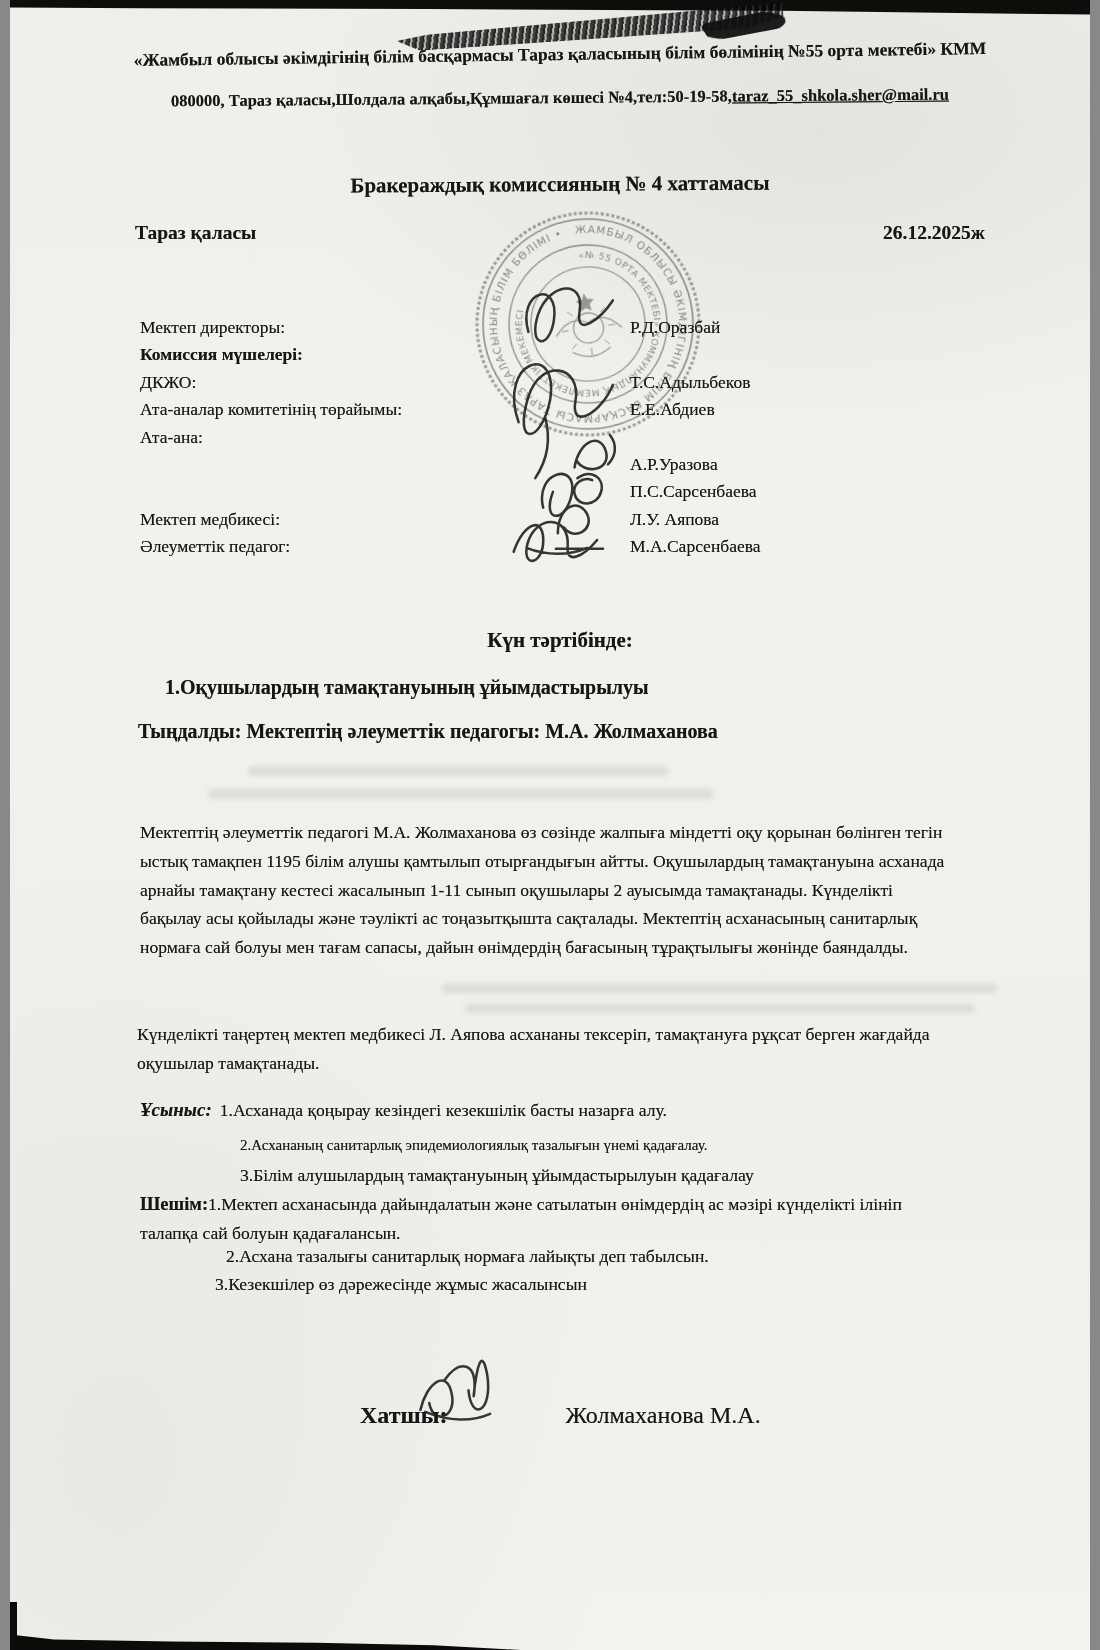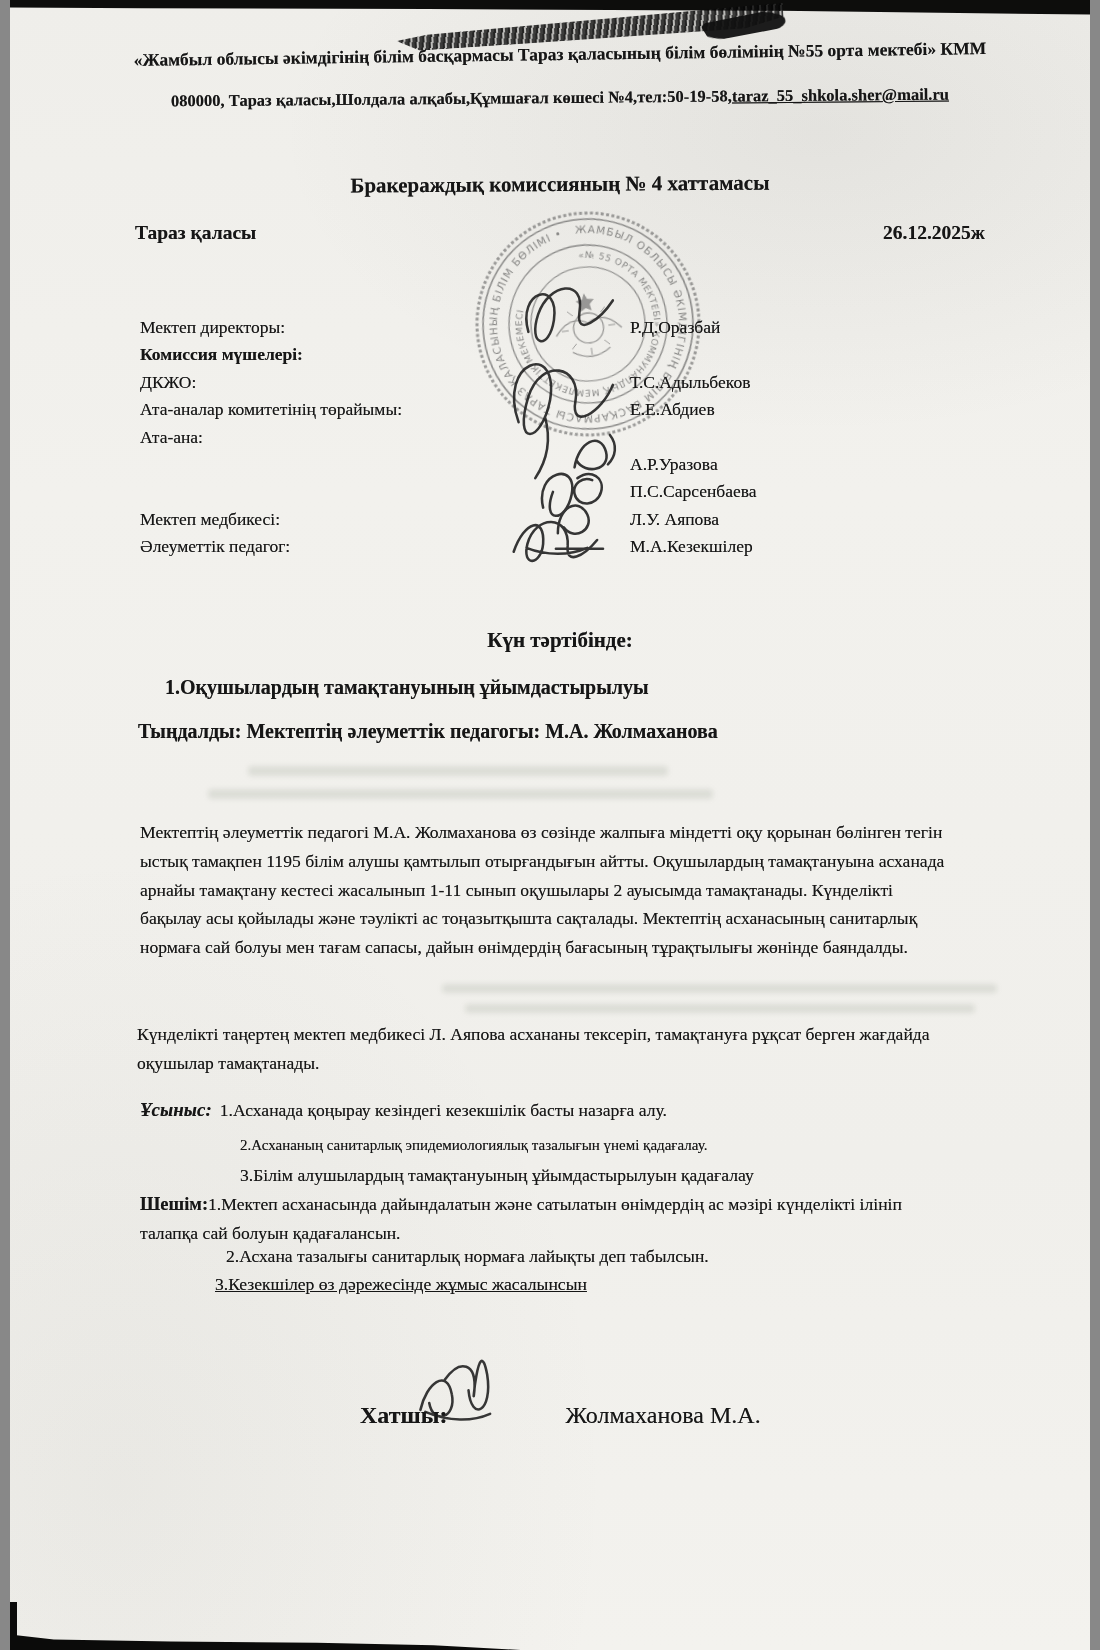--- a/index.html
+++ b/index.html
@@ -52,21 +52,21 @@
   
   .para1{position:absolute;top:818px;left:130px;width:808px;font-size:17.6px;line-height:28.8px;}
   .para2{position:absolute;top:1020px;left:127px;width:800px;font-size:17.6px;line-height:28.8px;}
   .proposal{position:absolute;top:1092px;left:130px;width:810px;font-size:17.6px;line-height:36px;}
   .proposal .plabel{font-weight:bold;font-style:italic;font-size:19px;margin-right:8px;}
   .pitem2{position:absolute;top:1137px;left:230px;font-size:15px;}
   .pitem3{position:absolute;top:1165px;left:230px;font-size:17.6px;}
   .decision{position:absolute;top:1190px;left:130px;width:812px;font-size:17.6px;line-height:28.6px;}
   .decision .dlabel{font-weight:bold;font-size:18.5px;}
   .ditem2{position:absolute;top:1246px;left:216px;font-size:17.6px;}
-  .ditem3{position:absolute;top:1274px;left:205px;font-size:17.6px;text-decoration:underline;}
+  .ditem3{position:absolute;top:1274px;left:205px;font-size:17.6px;}
   
   .secretary{position:absolute;top:1402px;left:350px;display:flex;align-items:flex-start;
     font-size:24px;}
   .secretary .slabel{font-weight:bold;}
   .secretary .sname{margin-left:118px;}
   
   .seal{position:absolute;left:462px;top:208px;width:232px;height:232px;opacity:.62;z-index:1;
     transform:rotate(-8deg);filter:blur(.25px);}
   .sig-overlay{position:absolute;inset:0;z-index:3;pointer-events:none;}
 </style>
@@ -151,21 +151,21 @@
     <div class="prow">
         <span class="lbl"></span>
         <span class="nm">П.С.Сарсенбаева</span>
       </div>
     <div class="prow">
         <span class="lbl">Мектеп медбикесі:</span>
         <span class="nm">Л.У. Аяпова</span>
       </div>
     <div class="prow">
         <span class="lbl">Әлеуметтік педагог:</span>
-        <span class="nm">М.А.Кезекшілер</span>
+        <span class="nm">М.А.Сарсенбаева</span>
       </div>
   </div>
 
   <div class="agenda-head txt">Күн тәртібінде:</div>
   <div class="agenda-item txt">1.Оқушылардың тамақтануының ұйымдастырылуы</div>
   <div class="heard txt">Тыңдалды: Мектептің әлеуметтік педагогы: М.А. Жолмаханова</div>
 
   <div class="para1 txt">Мектептің әлеуметтік педагогі М.А. Жолмаханова   өз сөзінде жалпыға міндетті оқу қорынан бөлінген тегін ыстық тамақпен 1195 білім алушы қамтылып отырғандығын айтты. Оқушылардың тамақтануына асханада арнайы тамақтану кестесі жасалынып 1-11 сынып оқушылары 2 ауысымда тамақтанады. Күнделікті бақылау асы қойылады және тәулікті ас тоңазытқышта сақталады. Мектептің асханасының санитарлық нормаға сай болуы мен тағам сапасы, дайын өнімдердің бағасының тұрақтылығы жөнінде баяндалды.</div>
   <div class="para2 txt">Күнделікті таңертең мектеп медбикесі Л. Аяпова асхананы тексеріп, тамақтануға рұқсат берген жағдайда оқушылар тамақтанады.</div>
 

